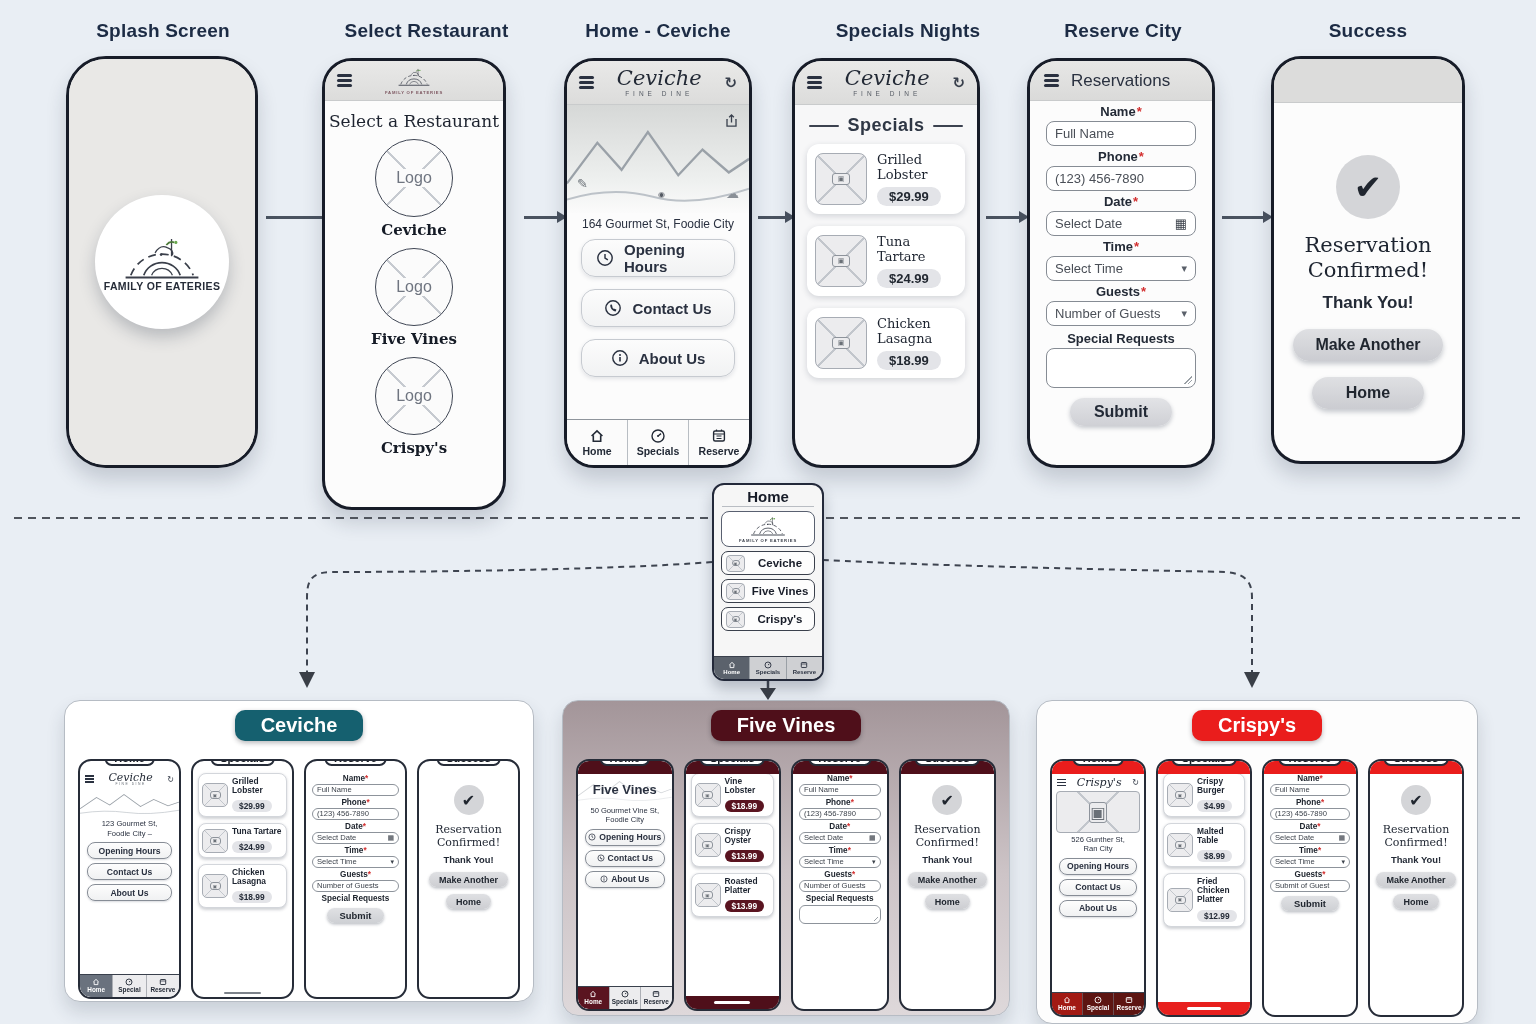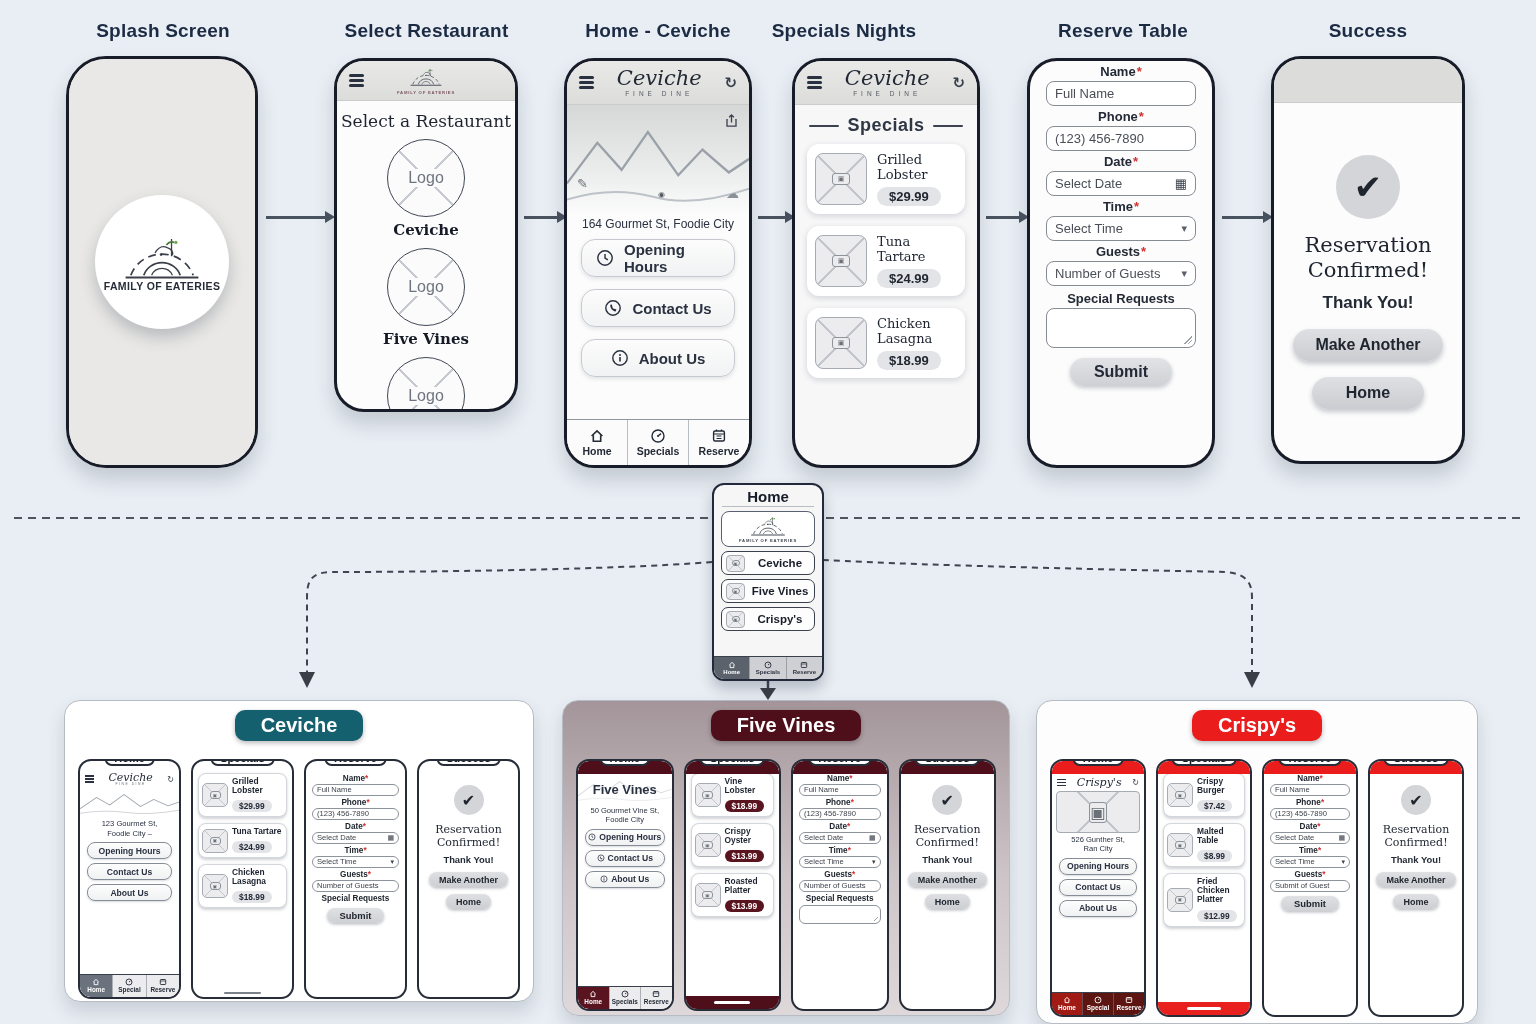--- a/index.html
+++ b/index.html
@@ -197,42 +197,42 @@
   <polygon points="299,672 315,672 307,688" fill="#3a3f47"></polygon>
   <line x1="768" y1="681" x2="768" y2="689" stroke="#3e4450" stroke-width="2.5"></line>
   <polygon points="760,688 776,688 768,700" fill="#3a3f47"></polygon>
   <path d="M823,560 C935,566 1135,570 1226,572 C1248,574 1252,584 1252,598 L1252,672" fill="none" stroke="#3e4450" stroke-width="2" stroke-dasharray="6 5"></path>
   <polygon points="1244,672 1260,672 1252,688" fill="#3a3f47"></polygon>
 </svg>
 
 <div class="flow-title" style="left:63px;width:200px">Splash Screen</div>
 <div class="flow-title" style="left:324px;width:205px">Select Restaurant</div>
 <div class="flow-title" style="left:558px;width:200px">Home - Ceviche</div>
-<div class="flow-title" style="left:744px;width:200px">Specials Nights</div>
-<div class="flow-title" style="left:1023px;width:200px">Reserve Table</div>
+<div class="flow-title" style="left:808px;width:200px">Specials Nights</div>
+<div class="flow-title" style="left:1023px;width:200px">Reserve City</div>
 <div class="flow-title" style="left:1268px;width:200px">Success</div>
 
 <div class="arr" style="left:266px;width:60px"></div>
 <div class="arr" style="left:524px;width:34px"></div>
 <div class="arr" style="left:758px;width:28px"></div>
 <div class="arr" style="left:986px;width:34px"></div>
 <div class="arr" style="left:1222px;width:42px"></div>
 
 <div class="phone" style="left:66px;top:56px;width:192px;height:412px;border-radius:40px">
   <div class="splash-body">
     <div class="splash-circle">
       <svg class="logo-arch" viewBox="0 0 100 60">
           <use href="#arch"></use>
         </svg>
       <div class="splash-logo-text">FAMILY OF EATERIES</div>
     </div>
   </div>
 </div>
 
-<div class="phone" style="left:334px;top:58px;width:184px;height:354px">
+<div class="phone" style="left:322px;top:58px;width:184px;height:452px">
   <div class="ph-hdr" style="height:40px">
     <span class="burger"></span>
     <div class="brand-blk">
       <svg class="logo-arch" viewBox="0 0 100 60" style="width:40px;height:22px">
           <use href="#arch"></use>
         </svg>
       <div class="mini-logo-text">FAMILY OF EATERIES</div>
     </div>
     <span style="width:15px"></span>
   </div>
@@ -364,20 +364,24 @@
   <div class="spec-card">
     <div class="ph-box">
         <span class="ph-ic">▣</span>
       </div>
     <div><div class="spec-name">Chicken Lasagna</div>
       <span class="price-pill">$18.99</span></div>
   </div>
 </div>
 
 <div class="phone" style="left:1027px;top:58px;width:188px;height:410px">
+  <div class="res-hdr">
+    <span class="burger"></span>
+    <span>Reservations</span>
+  </div>
   <div class="fld">
     <div class="fld-label"><span>Name</span><span class="req">*</span></div>
     <input class="inp" placeholder="Full Name" style="">
   </div>
   <div class="fld">
     <div class="fld-label"><span>Phone</span><span class="req">*</span></div>
     <input class="inp" placeholder="(123) 456-7890" style="">
   </div>
   <div class="fld">
     <div class="fld-label"><span>Date</span><span class="req">*</span></div>
@@ -775,21 +779,21 @@
           </div>
         </div>
         <div class="mini">
           <div class="strip" style="background: rgb(234, 29, 28);"></div>
           <div class="tab">Specials</div>
           <div class="m-speclist">
             <div class="m-spec">
               <span class="ph-box ">
                 <span class="ph-ic">▣</span>
               </span>
-              <div><div class="m-spec-name">Crispy Burger</div><span class="m-price" style="background: rgb(227, 228, 232); color: rgb(35, 42, 54);">$7.42</span></div>
+              <div><div class="m-spec-name">Crispy Burger</div><span class="m-price" style="background: rgb(227, 228, 232); color: rgb(35, 42, 54);">$4.99</span></div>
             </div>
             <div class="m-spec">
               <span class="ph-box ">
                 <span class="ph-ic">▣</span>
               </span>
               <div><div class="m-spec-name">Malted Table</div><span class="m-price" style="background: rgb(227, 228, 232); color: rgb(35, 42, 54);">$8.99</span></div>
             </div>
             <div class="m-spec">
               <span class="ph-box ">
                 <span class="ph-ic">▣</span>

